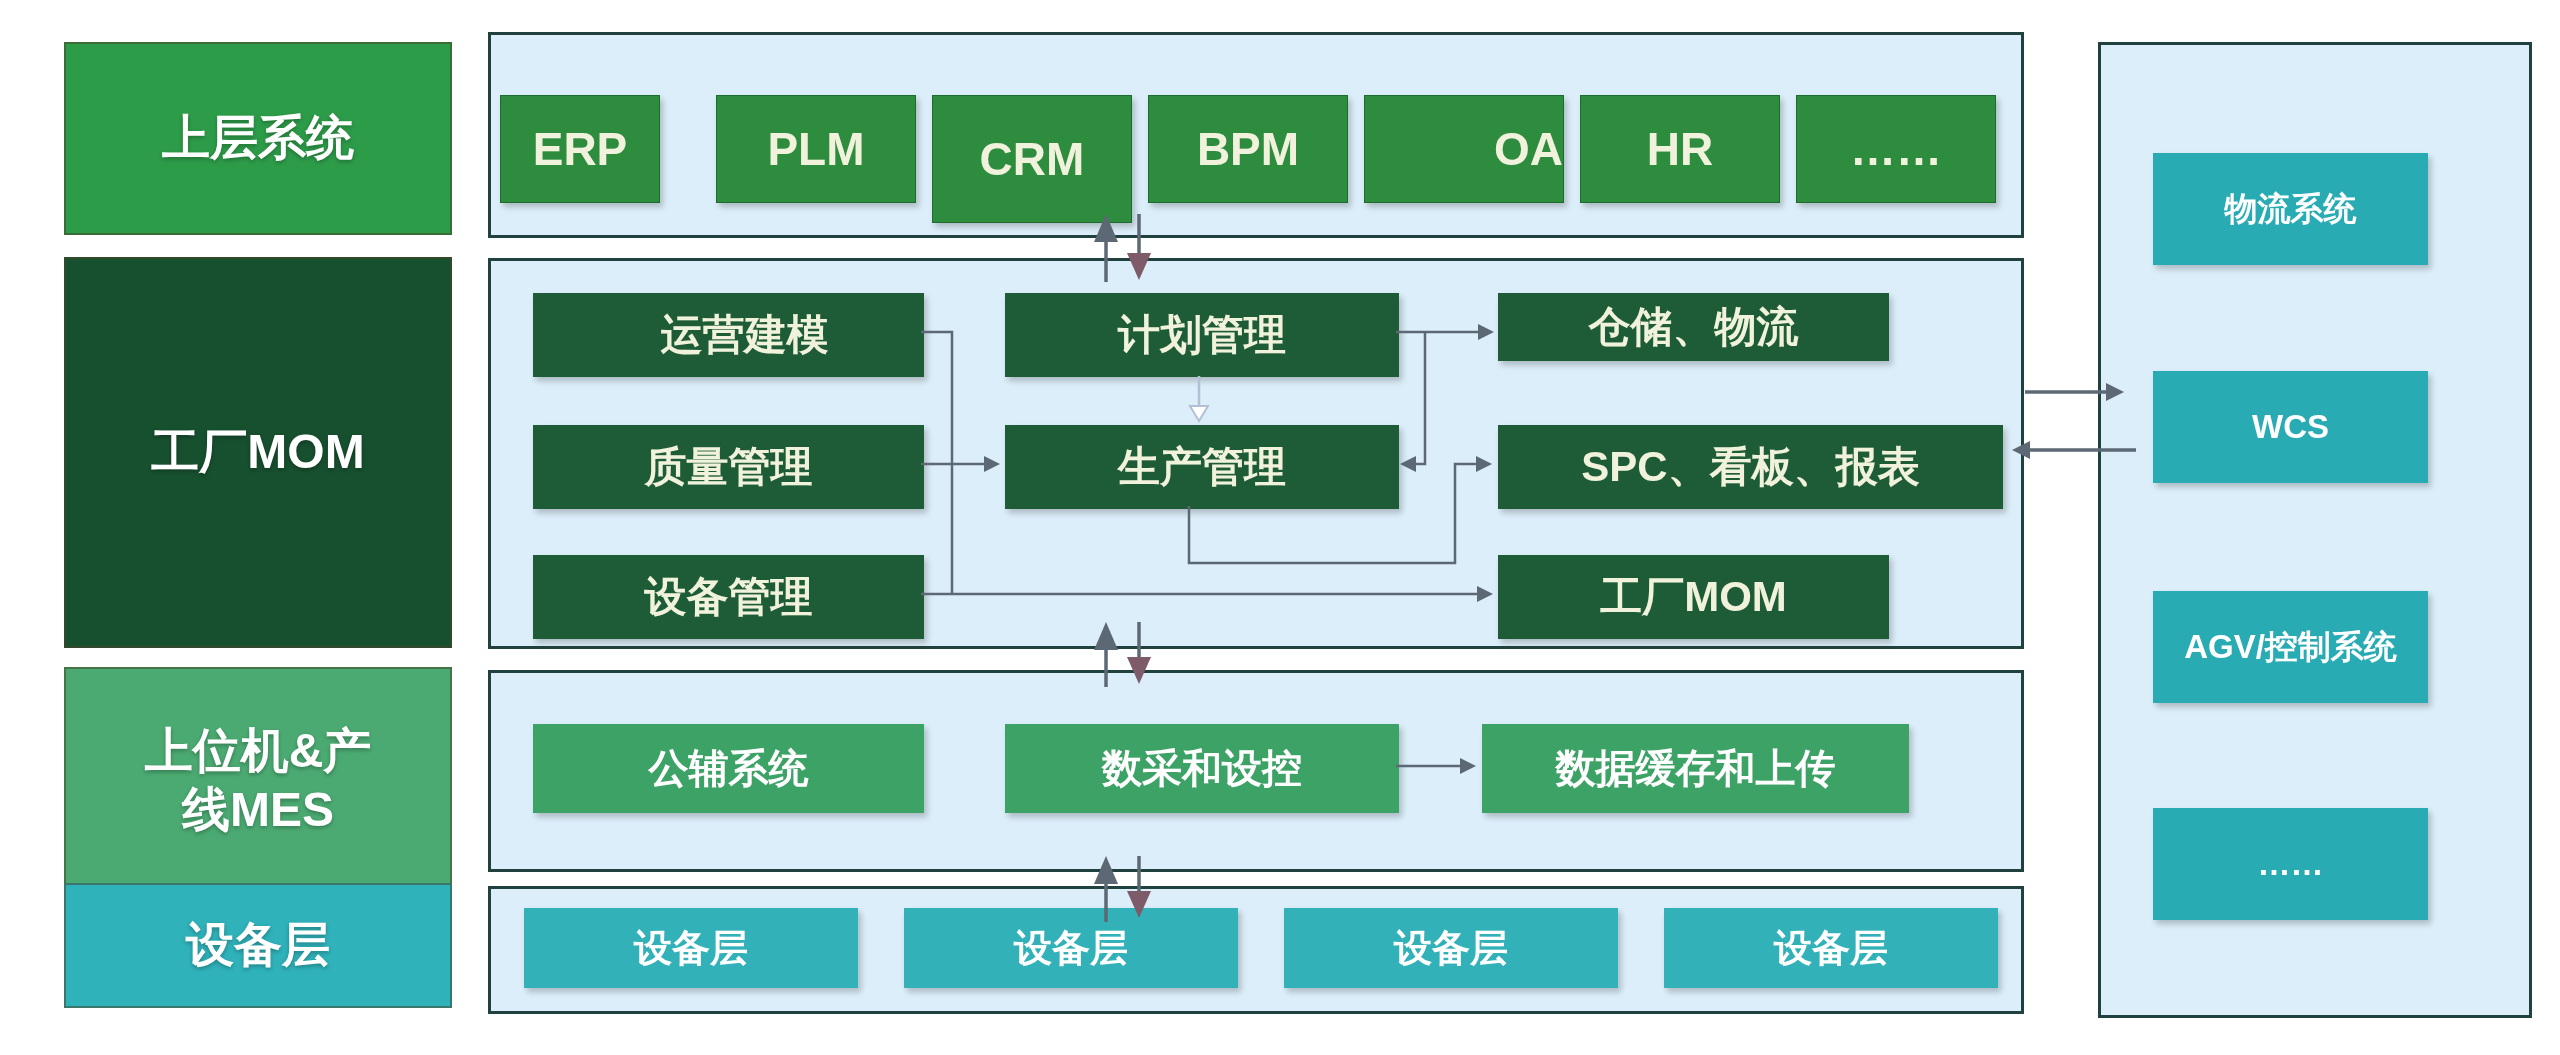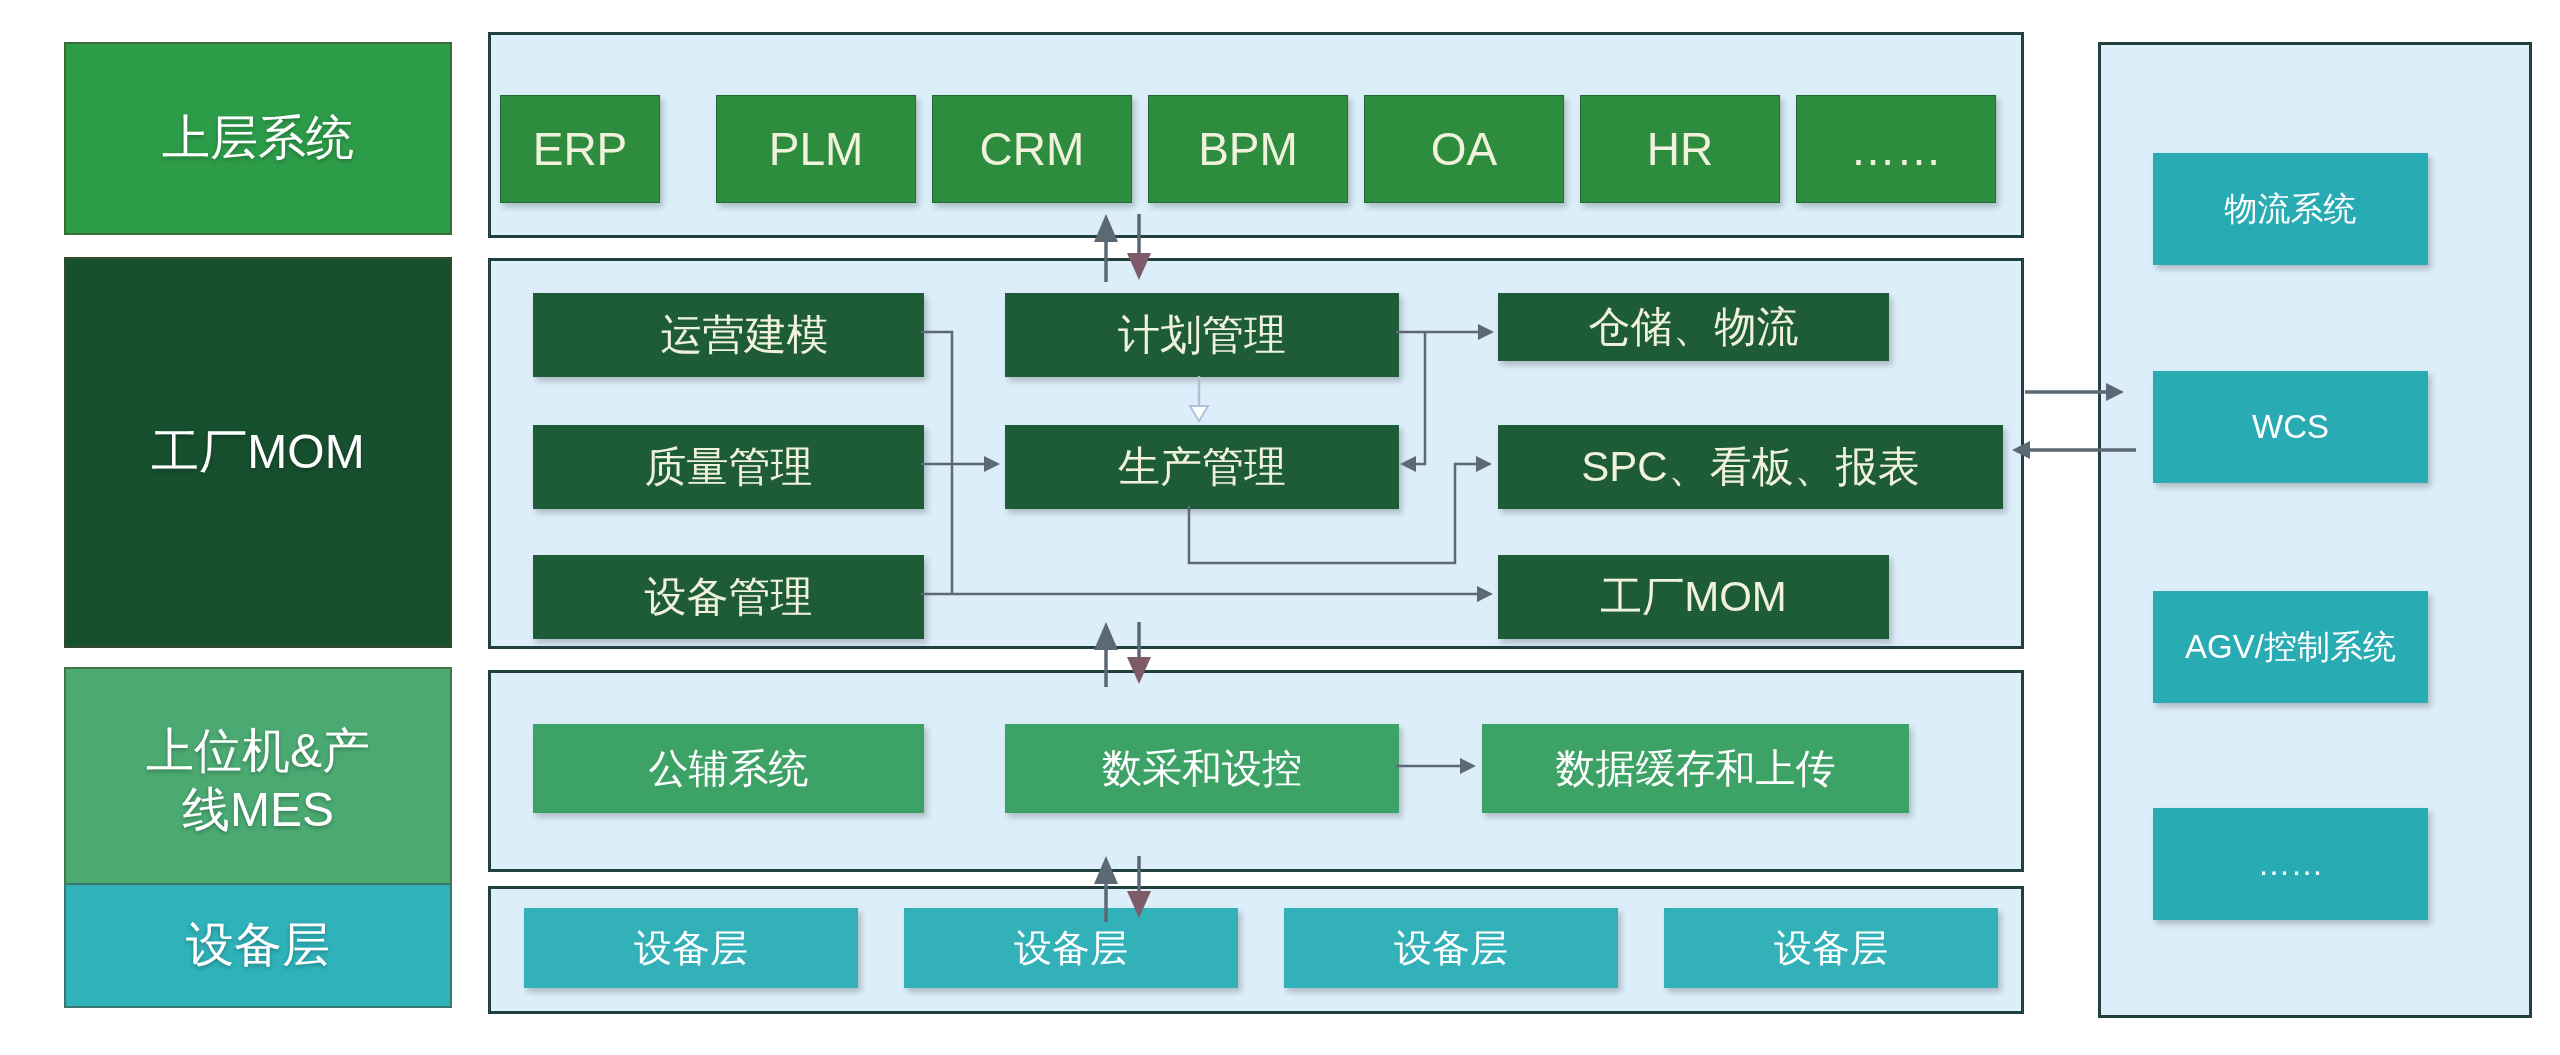--- a/index.html
+++ b/index.html
@@ -1,18 +1,18 @@
 <!DOCTYPE html>
 <html style="--container-bg: #dceef9; --container-border: #21413e; --green-bright: #2d9c49; --green-darkest: #17502f; --green-medium: #4baa72; --green-top-row: #2e8c3f; --green-box: #1d5c36; --green-mes: #3da265; --teal-left: #2fb2ba; --teal-device: #32b1b9; --teal-right: #29abb4; --text-cream: #f0f2dc; --text-white: #ffffff; --connector-gray: #5c6874; --connector-light: #b3bfd4; --arrow-down: #7d5b69;"><head>
 <meta charset="utf-8">
 <style>
   html,body{margin:0;padding:0;background:#ffffff;}
   .canvas{
     position:relative;width:2560px;height:1055px;background:#ffffff;overflow:hidden;
-    font-family:"Liberation Sans","DejaVu Sans",sans-serif;font-weight:400;border-radius:29px;
+    font-family:"Liberation Sans","DejaVu Sans",sans-serif;font-weight:700;border-radius:29px;
   }
   .container{
     position:absolute;background:var(--container-bg);
     border:3px solid var(--container-border);box-sizing:border-box;
   }
   .lbox{
     position:absolute;left:64px;width:388px;display:flex;align-items:center;justify-content:center;
     text-align:center;color:var(--text-white);font-size:48px;line-height:1.22;
     border:2px solid rgba(70,70,40,.55);box-sizing:border-box;
     text-shadow:0 2px 4px rgba(0,0,0,.28);white-space:pre-line;
@@ -57,27 +57,27 @@
     <span>设备层</span>
   </div>
 
   <div class="container" style="left:488px;top:32px;width:1536px;height:206px;">
     <div class="node node-top" style="left:9px;top:60px;width:160px;height:108px;">
         <span>ERP</span>
       </div>
     <div class="node node-top" style="left:225px;top:60px;width:200px;height:108px;">
         <span>PLM</span>
       </div>
-    <div class="node node-top" style="left:441px;top:60px;width:200px;height:108px;">
+    <div class="node node-top" style="left:441px;top:60px;width:200px;height:128px;">
         <span>CRM</span>
       </div>
     <div class="node node-top" style="left:657px;top:60px;width:200px;height:108px;">
         <span>BPM</span>
       </div>
-    <div class="node node-top" style="left:873px;top:60px;width:200px;height:108px;">
+    <div class="node node-top" style="left:873px;top:60px;width:200px;height:108px;justify-content:flex-end;">
         <span>OA</span>
       </div>
     <div class="node node-top" style="left:1089px;top:60px;width:200px;height:108px;">
         <span>HR</span>
       </div>
     <div class="node node-top" style="left:1305px;top:60px;width:200px;height:108px;">
         <span>……</span>
       </div>
   </div>
 

